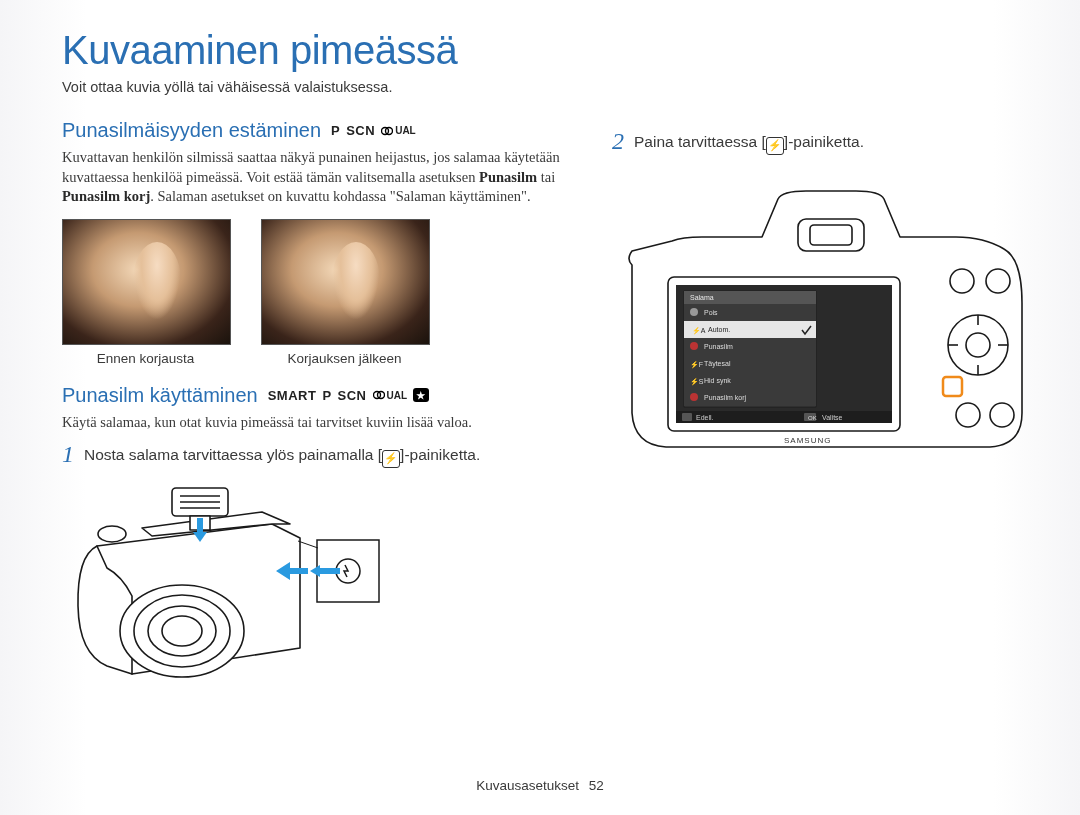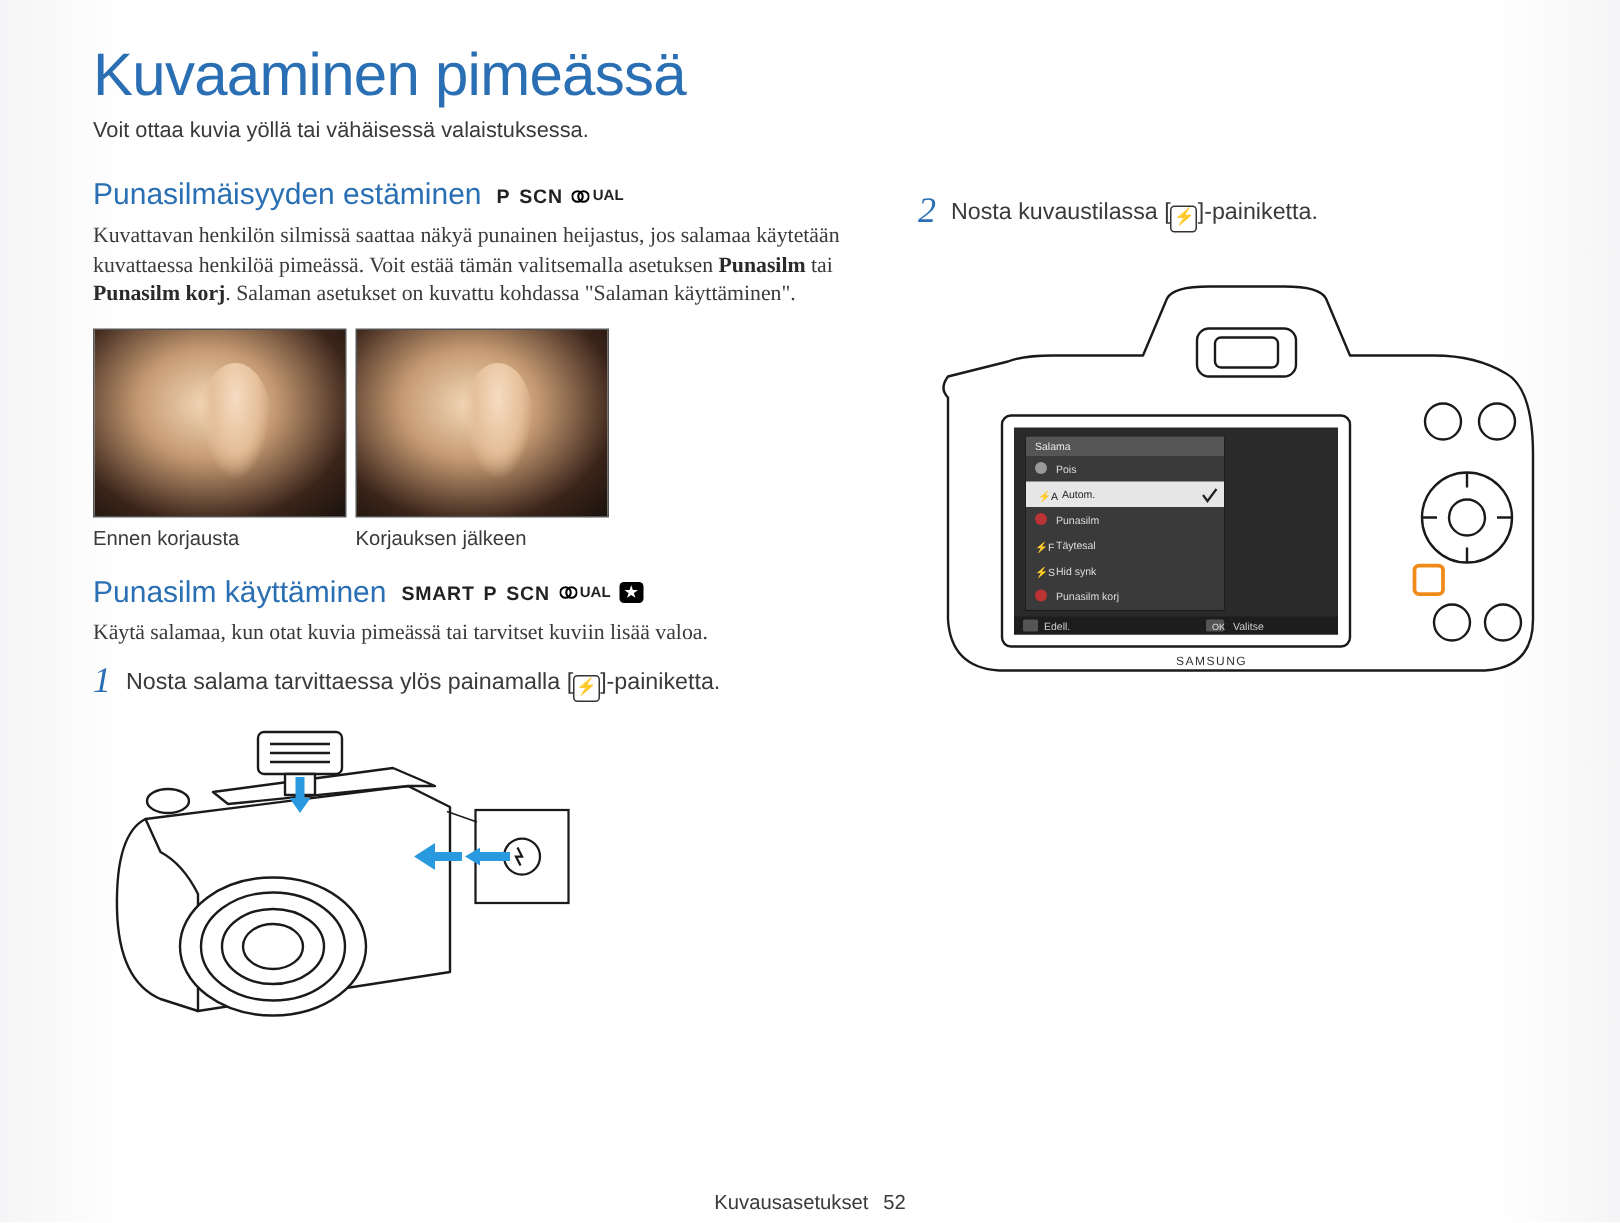--- a/index.html
+++ b/index.html
@@ -74,22 +74,23 @@
   p.body {
     font-size: 14.5px;
     line-height: 1.35;
     margin: 0 0 8px 0;
     color: #3a3a3a;
     font-family: Liberation Serif, serif;
   }
   p.body b { font-weight: 700; color:#2a2a2a;}
   .photo-row {
     display: flex;
-    gap: 8px;
+    gap: 32px;
     margin: 12px 0 4px 0;
+    text-align: center;
   }
   .photo-box {
     width: 167px;
   }
   .photo {
     width: 167px;
     height: 124px;
     background: radial-gradient(ellipse at 45% 40%, #f3d8b8 0%, #c59a72 35%, #3a241a 75%, #1a120c 100%);
     border: 1px solid #555;
     position: relative;
@@ -161,21 +162,21 @@
   }
   .lcd-row text {
     font-size: 7px;
     fill: #ddd;
   }
   .lcd-row.sel rect { fill: #e6e6e6; }
   .lcd-row.sel text { fill: #222; }
 
   .footer {
     position: absolute;
-    bottom: 6px;
+    bottom: 22px;
     left: 0;
     width: 100%;
     text-align: center;
     font-size: 13.5px;
     color: #3a3a3a;
   }
   .footer .pnum { font-weight: 400; margin-left: 6px;}
 </style>
 </head>
 <body>
@@ -290,21 +291,21 @@
           <line x1="236" y1="65" x2="256" y2="72" stroke="#1a1a1a" stroke-width="1"></line>
         </svg>
       </div>
 
     </div>
 
     <div class="col-right">
       <div class="step">
         <div class="step-num">2</div>
         <div class="step-text">
-          <span>Nosta kuvaustilassa [</span><span class="inline-icon">⚡</span><span>]-painiketta.</span>
+          <span>Paina tarvittaessa [</span><span class="inline-icon">⚡</span><span>]-painiketta.</span>
         </div>
       </div>
 
       <div class="camera-right">
         <svg viewBox="0 0 420 310" width="420" height="310">
           <g fill="#fff" stroke="#1a1a1a" stroke-width="1.6" stroke-linejoin="round">
 
             <path d="M20 102 Q14 96 20 88 L60 78
                      Q70 74 90 74 L150 74
                      L166 36 Q170 28 194 28 L244 28 Q268 28 272 36 L288 74

